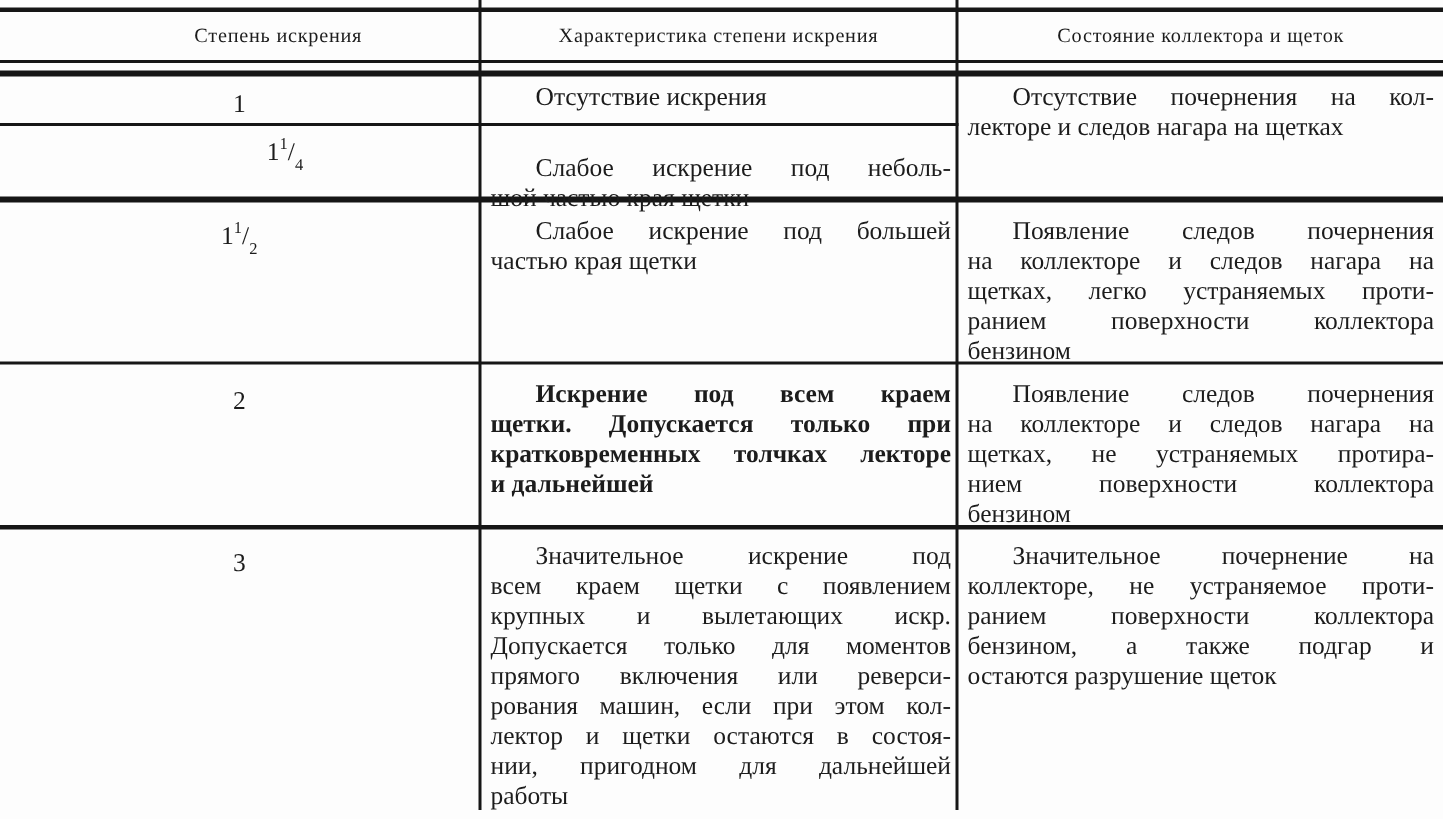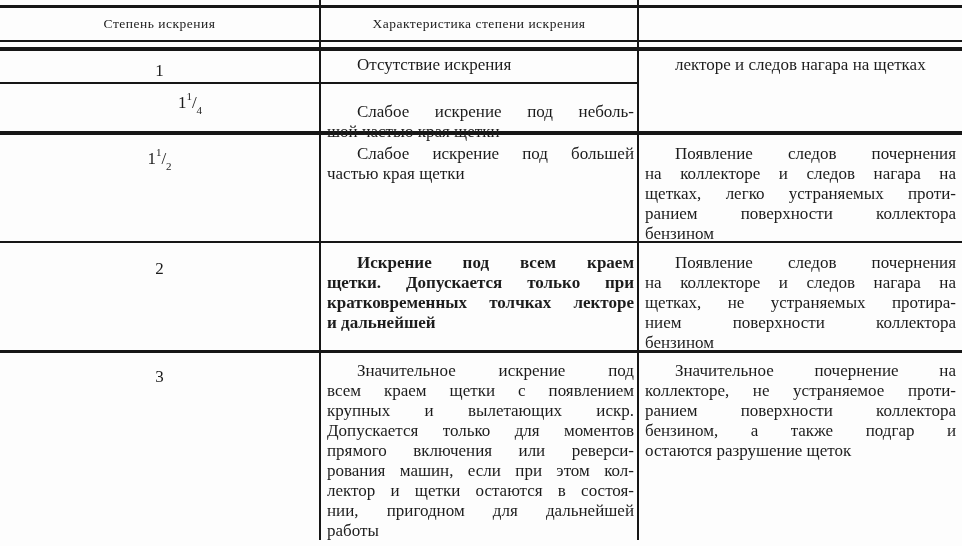--- a/index.html
+++ b/index.html
@@ -35,25 +35,28 @@
   <div class="rule" style="left:637px;top:0;width:2px;height:540px;"></div>
 
   <div class="rule" style="left:0;top:5px;width:962px;height:3px;"></div>
   <div class="rule" style="left:0;top:40px;width:962px;height:2px;"></div>
   <div class="rule" style="left:0;top:47px;width:962px;height:4px;"></div>
   <div class="rule" style="left:0;top:82px;width:639px;height:2px;"></div>
   <div class="rule" style="left:0;top:131px;width:962px;height:4px;"></div>
   <div class="rule" style="left:0;top:241px;width:962px;height:2px;"></div>
   <div class="rule" style="left:0;top:350px;width:962px;height:3px;"></div>
 
-  <div class="hcell" style="left:0;top:8px;width:319px;height:32px;">
+  <div class="hcell" style="left:0;top:8px;width:319px;height:32px;padding-left:26px;">
     <span>Степень искрения</span>
   </div>
   <div class="hcell" style="left:321px;top:8px;width:316px;height:32px;">
     <span>Характеристика степени искрения</span>
+  </div>
+  <div class="hcell" style="left:639px;top:8px;width:323px;height:32px;">
+    <span>Состояние коллектора и щеток</span>
   </div>
 
   <div class="cell num" style="left:0;top:55px;width:319px;"><span>1</span><sup></sup><span></span><sub></sub></div>
   <div class="cell num" style="left:0;top:87px;width:380px;"><span>1</span><sup>1</sup><span>/</span><sub>4</sub></div>
   <div class="cell num" style="left:0;top:143px;width:319px;"><span>1</span><sup>1</sup><span>/</span><sub>2</sub></div>
   <div class="cell num" style="left:0;top:253px;width:319px;"><span>2</span><sup></sup><span></span><sub></sub></div>
   <div class="cell num" style="left:0;top:361px;width:319px;"><span>3</span><sup></sup><span></span><sub></sub></div>
 
   <div class="cell para" style="left:327px;top:55px;width:307px;">
       <div class="ln">Отсутствие искрения</div>
@@ -78,20 +81,21 @@
       <div class="ln">крупных и вылетающих искр.</div>
       <div class="ln">Допускается только для моментов</div>
       <div class="ln">прямого включения или реверси-</div>
       <div class="ln">рования машин, если при этом кол-</div>
       <div class="ln">лектор и щетки остаются в состоя-</div>
       <div class="ln">нии, пригодном для дальнейшей</div>
       <div class="ln">работы</div>
     </div>
 
   <div class="cell para" style="left:645px;top:55px;width:311px;">
+      <div class="ln">Отсутствие почернения на кол-</div>
       <div class="ln">лекторе и следов нагара на щетках</div>
     </div>
   <div class="cell para" style="left:645px;top:144px;width:311px;">
       <div class="ln">Появление следов почернения</div>
       <div class="ln">на коллекторе и следов нагара на</div>
       <div class="ln">щетках, легко устраняемых проти-</div>
       <div class="ln">ранием поверхности коллектора</div>
       <div class="ln">бензином</div>
     </div>
   <div class="cell para" style="left:645px;top:253px;width:311px;">

